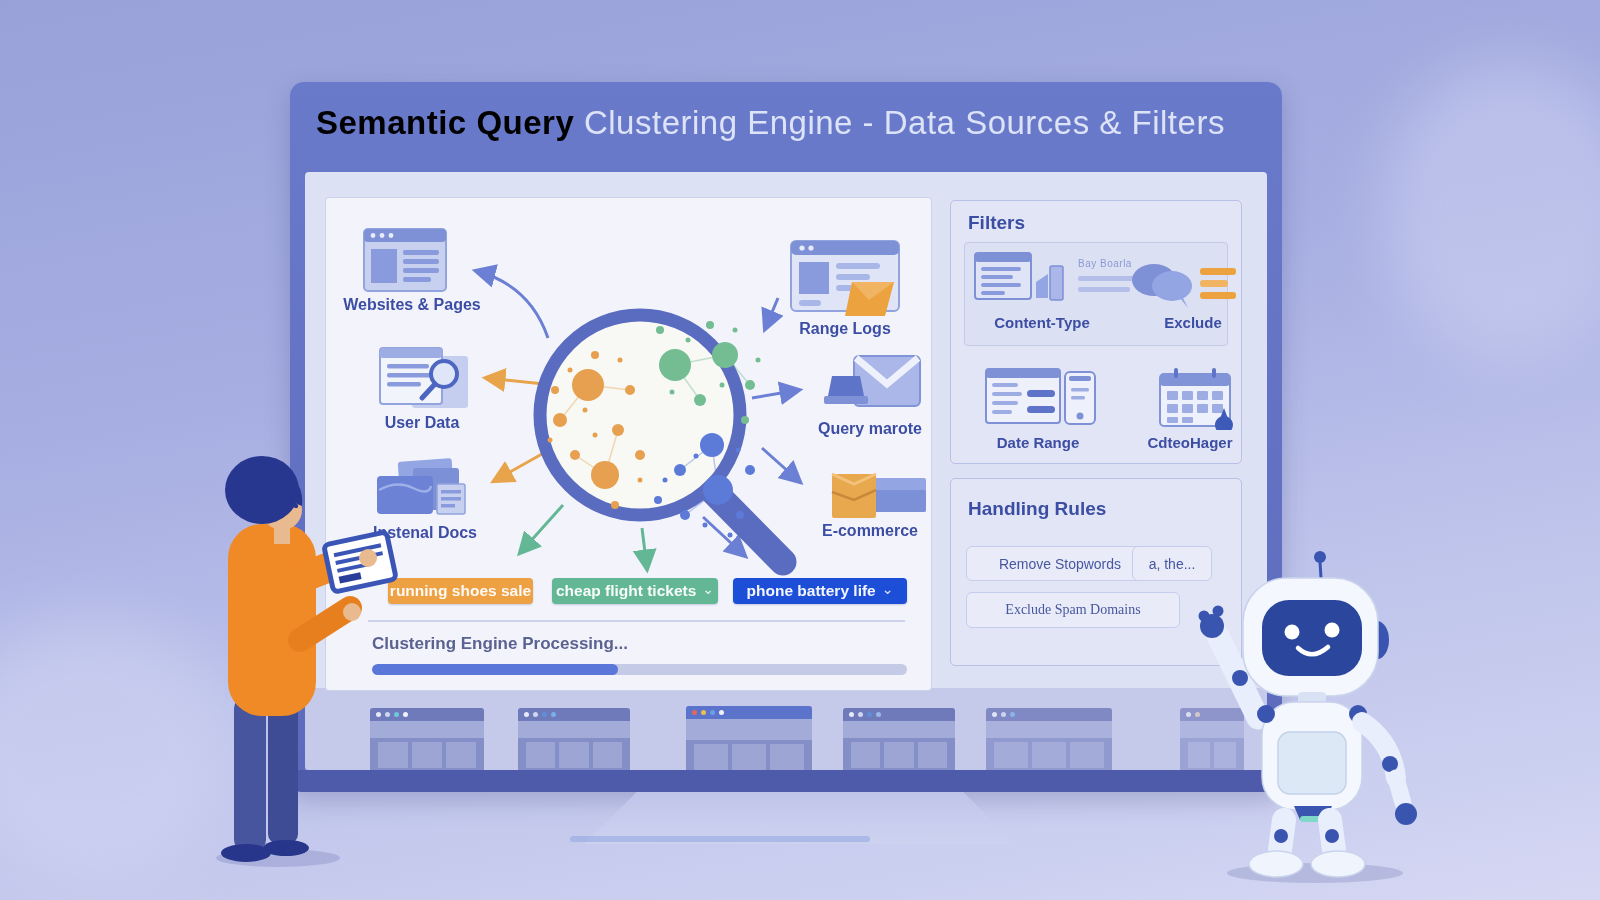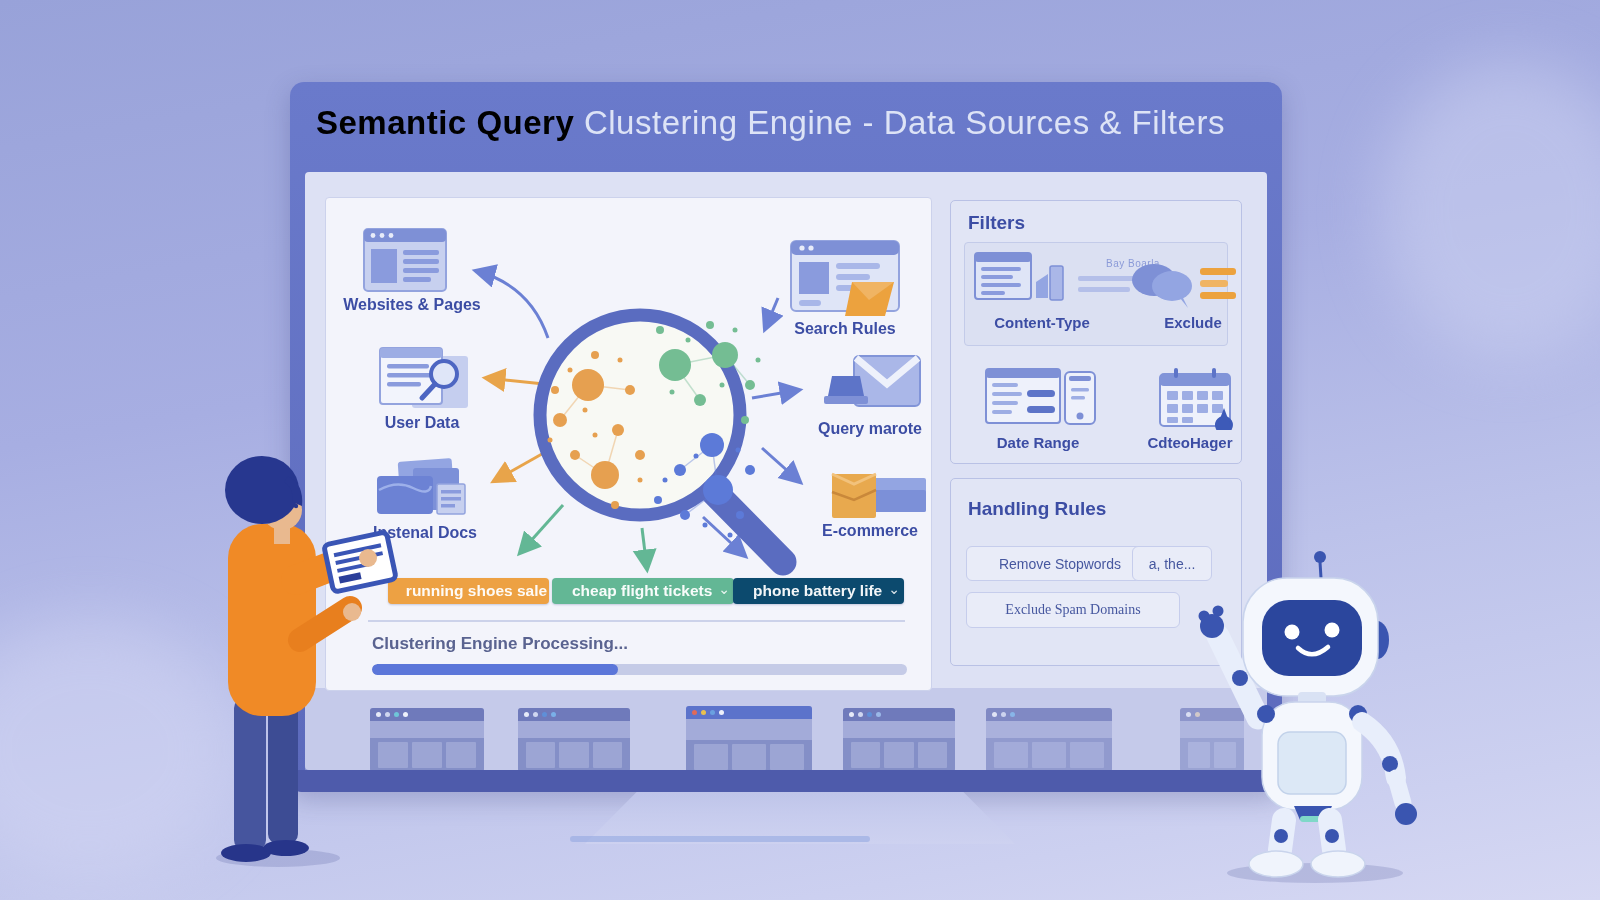--- a/index.html
+++ b/index.html
@@ -22,21 +22,21 @@
   .stand-line{left:570px;top:836px;width:300px;height:6px;background:#8fa6e0;opacity:.55;border-radius:3px;}
 
   
   .main-panel{left:325px;top:197px;width:605px;height:492px;background:#f3f4fb;border:1px solid #ccd2ec;border-radius:4px;}
   .panel{background:#e1e5f5;border:1.5px solid #b9c1e5;border-radius:5px;}
   .panel-heading{font-size:19px;font-weight:700;color:#3c4da4;}
   .src-label{font-size:16px;font-weight:700;color:#3c4da4;text-align:center;}
   .filter-label{font-size:15px;font-weight:700;color:#3c4da4;text-align:center;}
 
   .chip{height:26px;border-radius:4px;color:rgba(255,255,255,.95);font-size:15.5px;font-weight:700;
-        display:flex;align-items:center;justify-content:center;gap:6px;box-shadow:0 1px 2px rgba(60,70,140,.25);padding-left:16px;}
+        display:flex;align-items:center;justify-content:center;gap:6px;box-shadow:0 1px 2px rgba(60,70,140,.25);}
   .chip .chev{font-size:14px;font-weight:400;margin-top:-4px;color:rgba(255,255,255,.85);}
 
   .divider{background:#ccd2ea;height:2px;}
   .proc-label{font-size:17px;font-weight:700;color:#5a6390;}
   .progress-track{height:11px;border-radius:6px;background:#c5cbe7;overflow:hidden;}
   .progress-fill{height:100%;border-radius:6px;background:#5b76d9;}
 
   .pill{background:#e9ecf8;border:1.5px solid #c6cdec;border-radius:6px;color:#46579f;
         font-size:14px;display:flex;align-items:center;justify-content:center;}
 
@@ -204,21 +204,21 @@
   <circle cx="12" cy="8" r="2.6" fill="#e8ecf9"></circle>
     <circle cx="21" cy="8" r="2.6" fill="#e8ecf9"></circle>
   <rect x="9" y="22" width="30" height="32" fill="#8a9bdd"></rect>
   <rect x="46" y="23" width="44" height="6" rx="3" fill="#a9b7e8"></rect>
   <rect x="46" y="34" width="34" height="6" rx="3" fill="#a9b7e8"></rect>
   <rect x="46" y="45" width="24" height="6" rx="3" fill="#a9b7e8"></rect>
   <rect x="9" y="60" width="22" height="6" rx="3" fill="#a9b7e8"></rect>
   <path d="M62,42 L104,42 L95,76 L55,76 Z" fill="#eca23e"></path>
   <path d="M62,42 L104,42 L79,60 Z" fill="#f0b463"></path>
 </svg>
-<div class="abs src-label" style="left:775px;top:320px;width:140px;">Search Rules</div>
+<div class="abs src-label" style="left:775px;top:320px;width:140px;">Range Logs</div>
 
 <svg class="abs" style="left:820px;top:354px;" width="102" height="64" viewBox="0 0 102 64">
   <rect x="34" y="2" width="66" height="50" rx="5" fill="#aab7e8" stroke="#8194d8" stroke-width="2"></rect>
   <path d="M36,4 L67,30 L98,4" fill="none" stroke="#eef1fb" stroke-width="7"></path>
   <path d="M12,22 L40,22 L44,42 L8,42 Z" fill="#5d74c8"></path>
   <rect x="4" y="42" width="44" height="8" rx="2" fill="#7e90d6"></rect>
 </svg>
 <div class="abs src-label" style="left:800px;top:420px;width:140px;">Query marote</div>
 
 <svg class="abs" style="left:830px;top:468px;" width="100" height="56" viewBox="0 0 100 56">
@@ -230,21 +230,21 @@
 </svg>
 <div class="abs src-label" style="left:795px;top:522px;width:150px;">E-commerce</div>
 
 <div class="abs chip" style="left: 388px; top: 578px; width: 145px; background-color: rgb(237, 161, 67);">
   <span>running shoes sale</span>
 </div>
 <div class="abs chip" style="left: 552px; top: 578px; width: 166px; background-color: rgb(99, 183, 149);">
   <span>cheap flight tickets</span>
   <span class="chev">⌄</span>
 </div>
-<div class="abs chip" style="left: 733px; top: 578px; width: 155px; background-color: #0c4a6e; align-items: center;">
+<div class="abs chip" style="left: 733px; top: 578px; width: 174px; background-color: #1d4ed8; align-items: center;">
   <span>phone battery life</span>
   <span class="chev">⌄</span>
 </div>
 
 <div class="abs divider" style="left:368px;top:620px;width:537px;"></div>
 <div class="abs proc-label" style="left:372px;top:634px;">Clustering Engine Processing...</div>
 <div class="abs progress-track" style="left:372px;top:664px;width:535px;">
   <div class="progress-fill" style="width: 46%;"></div>
 </div>
 
@@ -255,21 +255,21 @@
 <svg class="abs" style="left:974px;top:252px;" width="92" height="58" viewBox="0 0 92 58">
   <rect x="1" y="1" width="56" height="46" rx="3" fill="#dfe5f7" stroke="#7e90d6" stroke-width="2"></rect>
   <rect x="1" y="1" width="56" height="9" rx="3" fill="#7e90d6"></rect>
   <rect x="7" y="15" width="40" height="4" rx="2" fill="#8a9bdd"></rect>
   <rect x="7" y="23" width="32" height="4" rx="2" fill="#8a9bdd"></rect>
   <rect x="7" y="31" width="40" height="4" rx="2" fill="#8a9bdd"></rect>
   <rect x="7" y="39" width="24" height="4" rx="2" fill="#8a9bdd"></rect>
   <path d="M62,46 L62,30 L74,22 L74,46 Z" fill="#93a5e2"></path>
   <rect x="76" y="14" width="13" height="34" rx="2" fill="#aab7e8" stroke="#7e90d6" stroke-width="1.5"></rect>
 </svg>
-<div class="abs note-txt" style="left:1106px;top:258px;">Bay Boarla</div>
+<div class="abs note-txt" style="left:1078px;top:258px;">Bay Boarla</div>
 <div class="abs note-bar" style="left:1078px;top:276px;width:70px;"></div>
 <div class="abs note-bar" style="left:1078px;top:287px;width:52px;"></div>
 <div class="abs filter-label" style="left:972px;top:314px;width:140px;">Content-Type</div>
 
 <svg class="abs" style="left:1128px;top:258px;" width="110" height="50" viewBox="0 0 110 50">
   <ellipse cx="26" cy="22" rx="22" ry="16" fill="#7e90d6"></ellipse>
   <ellipse cx="44" cy="28" rx="20" ry="15" fill="#93a5e2"></ellipse>
   <path d="M52,40 L60,50 L54,38 Z" fill="#93a5e2"></path>
   <rect x="72" y="10" width="36" height="7" rx="3" fill="#eca23e"></rect>
   <rect x="72" y="22" width="28" height="7" rx="3" fill="#f0b463"></rect>

